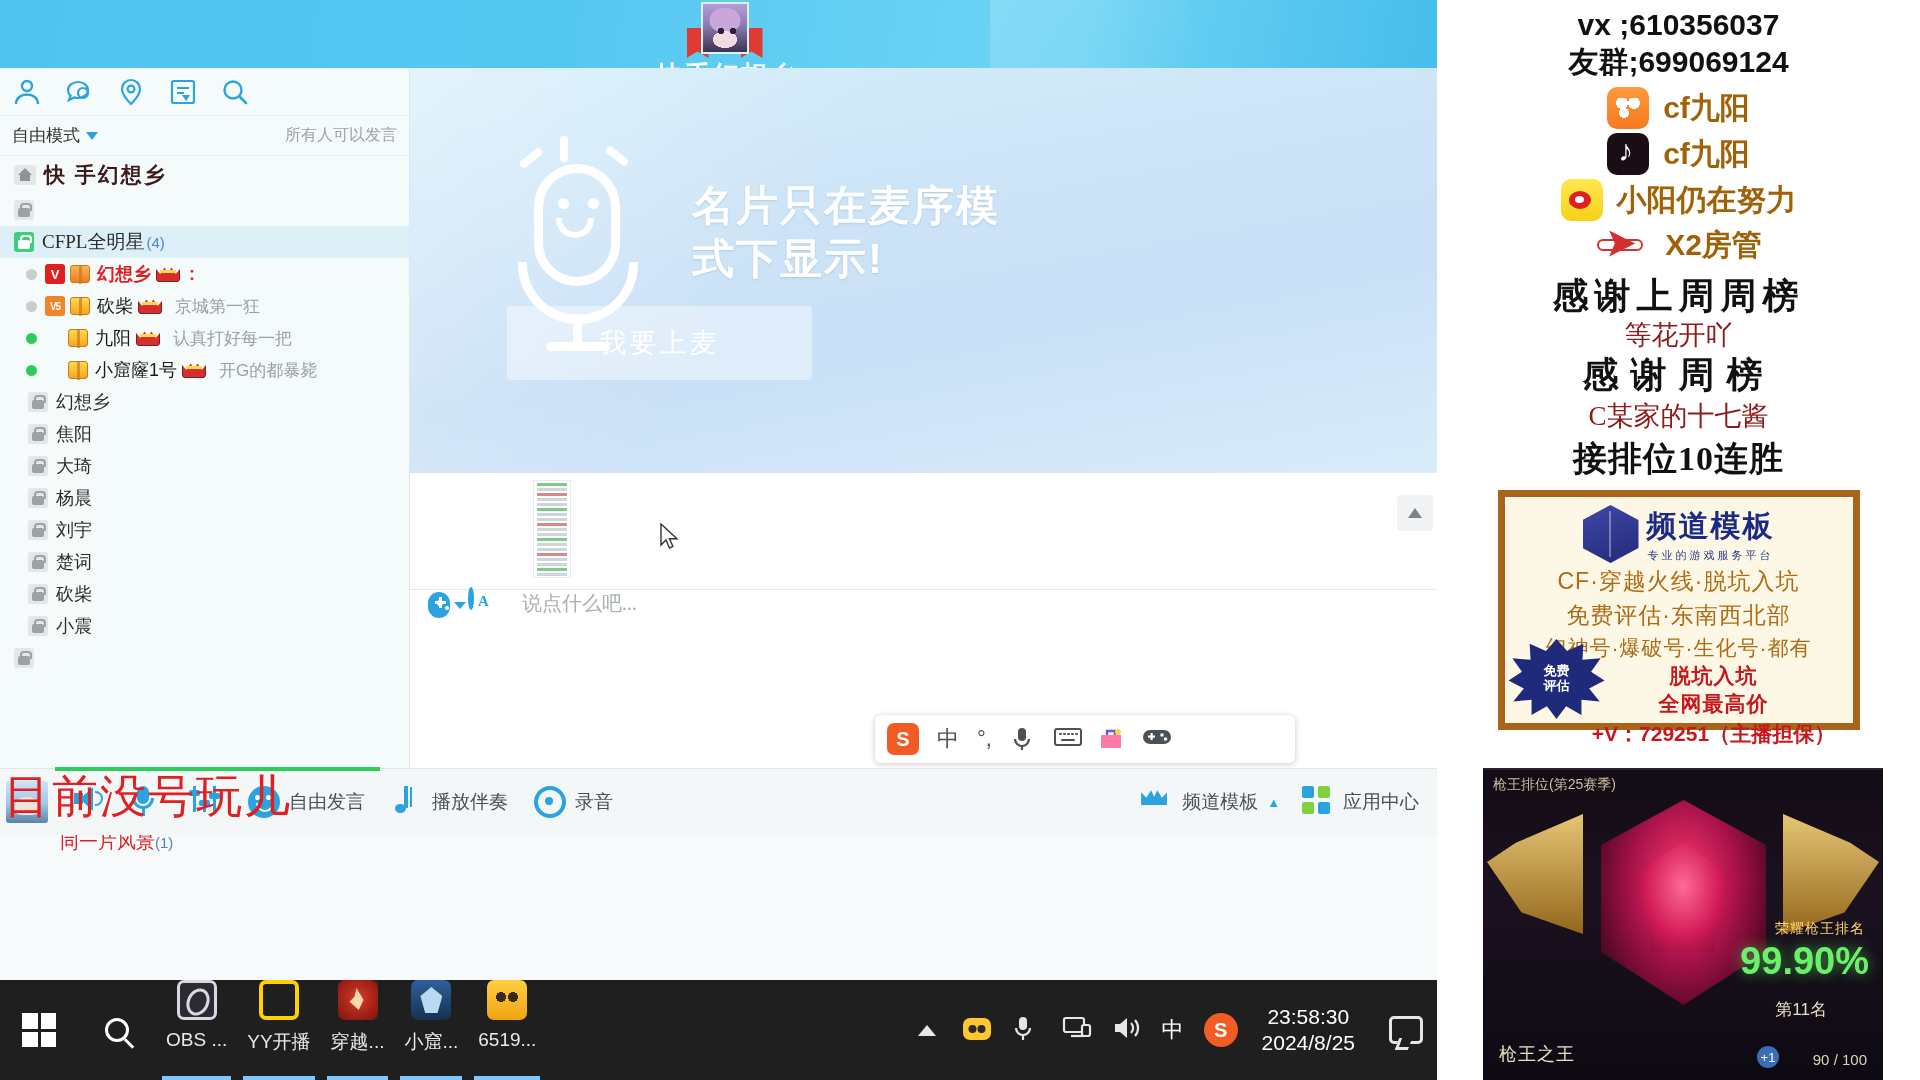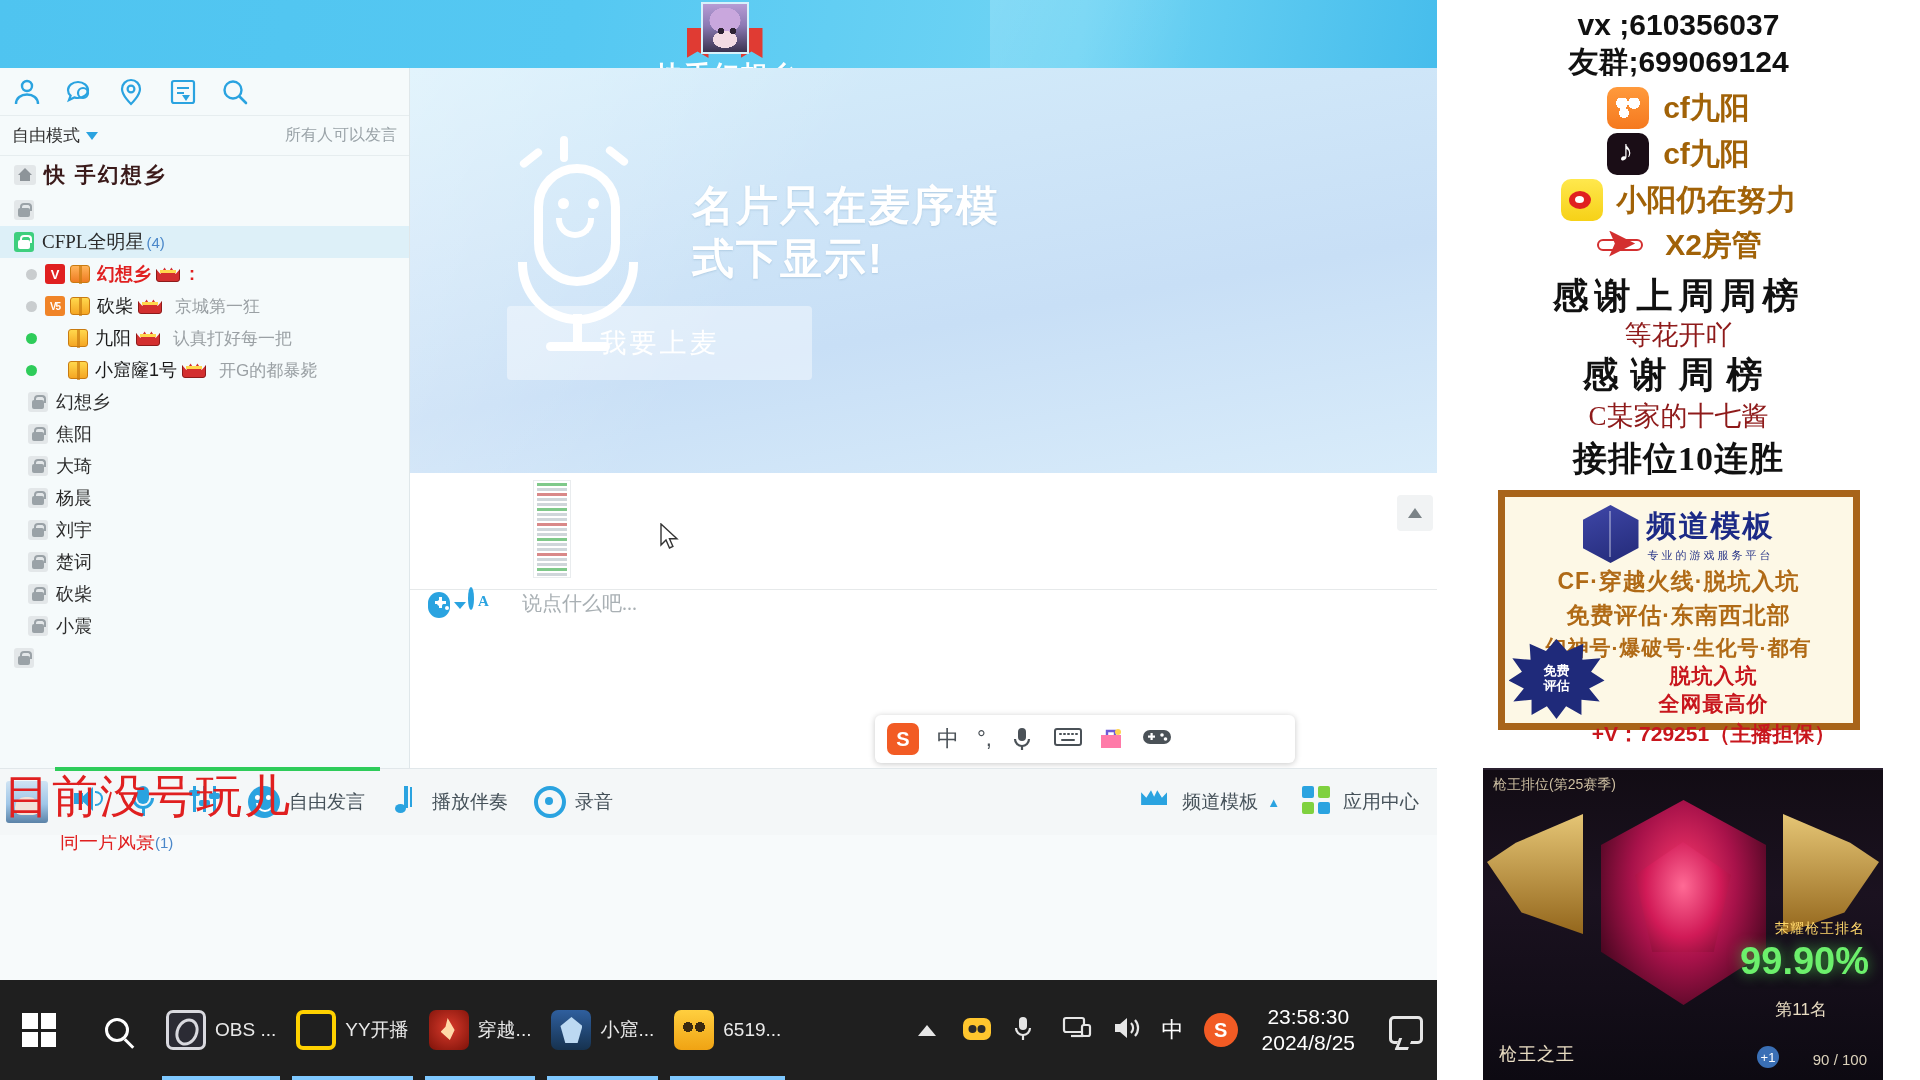--- a/index.html
+++ b/index.html
@@ -258,21 +258,21 @@
     margin:8px auto 0;width:362px;height:240px;border:7px solid #a8641a;background:#fdf8e6;
     position:relative;box-shadow:inset 0 0 0 2px #fdf8e6;
   }
   #adbox .logo-row{display:flex;align-items:center;justify-content:center;gap:8px;margin-top:8px;}
   #adbox .hexlogo{width:56px;height:58px;background:linear-gradient(160deg,#3f47a8,#232a78);
      clip-path:polygon(50% 0,100% 26%,100% 74%,50% 100%,0 74%,0 26%);position:relative;}
   #adbox .hexlogo:after{content:"";position:absolute;left:26px;top:6px;width:2px;height:46px;background:rgba(255,255,255,.35);
      box-shadow:-18px 14px 0 -1px rgba(255,255,255,.3),18px 14px 0 -1px rgba(255,255,255,.3);}
   #adbox .brand{font-size:30px;font-weight:800;color:#1c2a86;font-family:"Liberation Serif",serif;letter-spacing:2px;}
   #adbox .sub{font-size:11px;color:#2b3788;letter-spacing:3px;margin-top:1px;}
-  #adbox .ad-l{font-size:23px;font-weight:700;color:#b06a16;letter-spacing:1px;margin-top:3px;white-space:nowrap;text-align:center;}
+  #adbox .ad-l{font-size:23px;font-weight:400;color:#b06a16;letter-spacing:1px;margin-top:3px;white-space:nowrap;text-align:center;}
   #adbox .ad-r{font-size:21px;font-weight:800;color:#c8161d;letter-spacing:1px;white-space:nowrap;}
   #adbox .starburst{position:absolute;left:4px;bottom:4px;width:96px;height:80px;background:#1f2a7a;
     clip-path:polygon(50% 0,61% 15%,78% 6%,77% 26%,96% 24%,86% 41%,100% 52%,84% 62%,95% 78%,76% 76%,76% 95%,60% 84%,50% 100%,40% 84%,24% 95%,24% 76%,5% 78%,16% 62%,0 52%,14% 41%,4% 24%,23% 26%,22% 6%,39% 15%);
     display:flex;flex-direction:column;align-items:center;justify-content:center;}
   #adbox .starburst span{color:#fff;font-size:13px;font-weight:800;line-height:1.15;}
   #adbox .ad-v{font-size:21px;font-weight:800;color:#c8161d;white-space:nowrap;}
   
   #rankshot{
     position:absolute;left:46px;top:768px;width:400px;height:312px;
     background:linear-gradient(180deg,#120c14 0%,#1b1220 40%,#0d0a12 100%);
@@ -302,21 +302,21 @@
   #taskbar{
     position:absolute;left:0;top:980px;width:1437px;height:100px;background:#1f1f1f;
     display:flex;align-items:center;color:#e9e9e9;
   }
   .tb-start{width:78px;height:100px;display:flex;align-items:center;justify-content:center;cursor:pointer;}
   .winlogo{width:34px;height:34px;display:grid;grid-template-columns:1fr 1fr;grid-template-rows:1fr 1fr;gap:3px;}
   .winlogo u{background:#ffffff;text-decoration:none;}
   .tb-search{width:78px;height:100px;display:flex;align-items:center;justify-content:center;cursor:pointer;}
   .mag{width:24px;height:24px;border:3px solid #fff;border-radius:50%;position:relative;}
   .mag:after{content:"";position:absolute;right:-9px;bottom:-6px;width:12px;height:3px;background:#fff;transform:rotate(45deg);}
-  .tapp{display:flex;align-items:center;gap:9px;padding:0 10px;height:100px;cursor:pointer;position:relative;font-size:19px;color:#eaeaea;}
+  .tapp{display:flex;align-items:center;gap:9px;padding:0 10px;height:100px;cursor:pointer;position:relative;font-size:19px;color:#eaeaea;flex-direction:column;}
   .tapp.active:after{content:"";position:absolute;left:6px;right:6px;bottom:0;height:4px;background:#7ec8ff;}
   .tapp .ic{width:40px;height:40px;border-radius:7px;flex:0 0 auto;position:relative;}
   .ic-obs{background:#2b2b34;border:3px solid #d9d9df;border-radius:50%;}
   .ic-obs:after{content:"";position:absolute;left:7px;top:5px;width:16px;height:22px;border:3px solid #d9d9df;border-radius:50%;transform:rotate(25deg);}
   .ic-yy{background:#1f1f1f;border:4px solid #ffd100;border-radius:50%;}
   .ic-cf{background:radial-gradient(circle at 50% 45%,#d93a2b,#7d1209);border-radius:50%;position:relative;}
   .ic-cf:after{content:"";position:absolute;left:12px;top:8px;width:14px;height:22px;background:#ffd9a8;
     clip-path:polygon(50% 0,100% 55%,66% 100%,0 62%,35% 40%);}
   .ic-game{background:linear-gradient(180deg,#2f5f9e,#16324f);}
   .ic-game:after{content:"";position:absolute;left:9px;top:7px;width:22px;height:26px;background:#bcd9f2;

